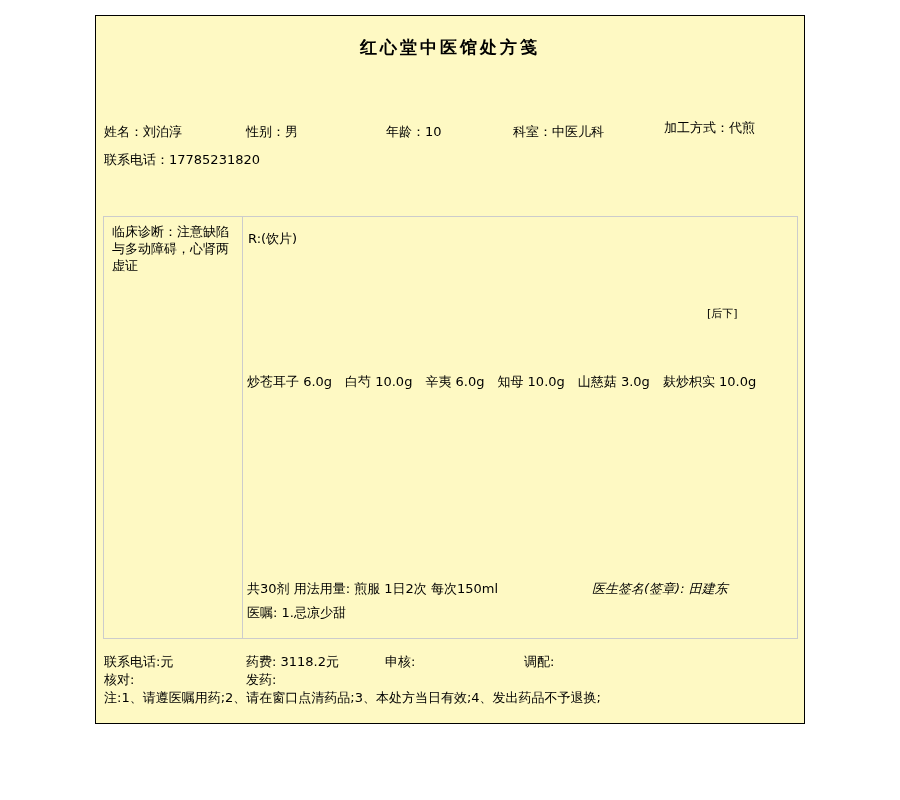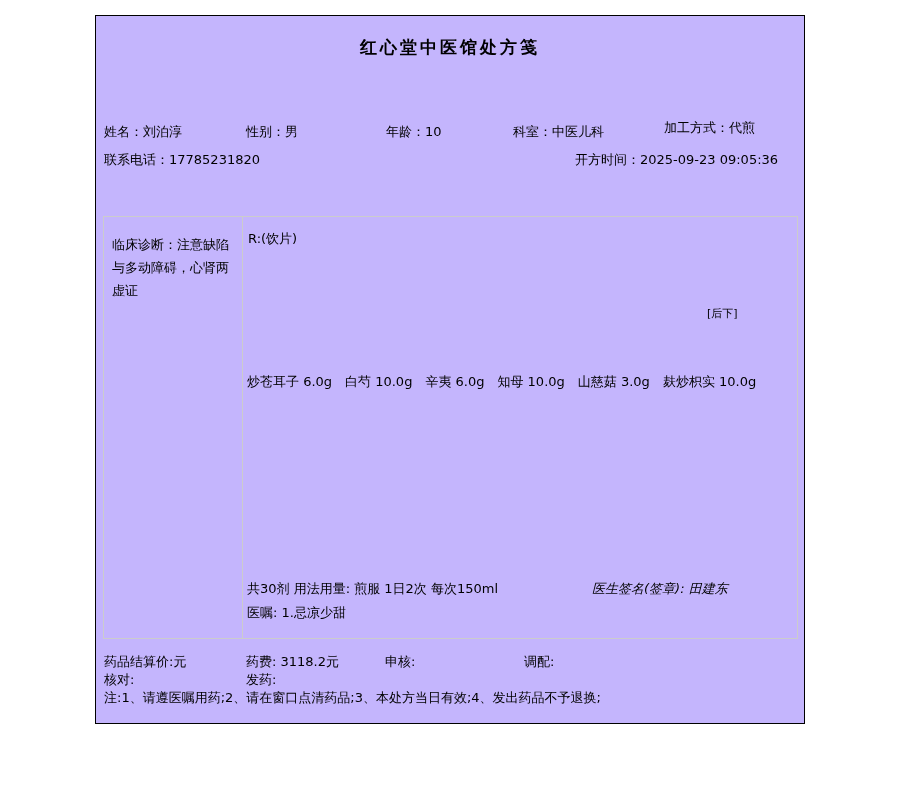--- a/index.html
+++ b/index.html
@@ -3,36 +3,36 @@
 <meta charset="utf-8">
 <style>
   html,body{margin:0;padding:0;}
   body{
     width:900px;height:800px;background:#ffffff;color:#000;
     font-family:"DejaVu Sans","Liberation Sans",sans-serif;
     font-size:13px;position:relative;overflow:hidden;
   }
   .frame{
     position:absolute;left:95px;top:15px;width:710px;height:709px;
-    border:1px solid #000;box-sizing:border-box;background:#c4b5fd;
+    border:1px solid #000;box-sizing:border-box;background:#fef9c3;
   }
   .title{
     position:absolute;top:20px;left:0;right:0;text-align:center;
     font-size:17px;font-weight:bold;letter-spacing:3px;
   }
   .fld{position:absolute;white-space:nowrap;line-height:15px;}
   .rxbox{
     position:absolute;left:7px;top:200px;width:695px;height:423px;
     border:1px solid #ccc;box-sizing:border-box;
   }
   .diagcol{
     position:absolute;left:0;top:0;bottom:0;width:139px;
     border-right:1px solid #ccc;box-sizing:border-box;
   }
-  .diag{margin:16px 5px 0 8px;line-height:23px;width:126px;}
+  .diag{margin:6px 5px 0 8px;line-height:17px;width:126px;}
   .rxarea{position:absolute;left:139px;top:0;right:0;bottom:0;}
   .rxhead{position:absolute;left:5px;top:13px;}
   .hrow{position:absolute;left:4px;white-space:nowrap;}
   .herb{margin-right:13px;}
   .annot{position:absolute;left:456px;top:89px;font-size:11px;margin-left:8px;}
   .usage{position:absolute;left:4px;top:363px;white-space:nowrap;}
   .docsign{position:absolute;left:349px;top:363px;white-space:nowrap;font-style:italic;}
   .advice{position:absolute;left:4px;top:381px;white-space:nowrap;margin-top:6px;}
 </style>
 </head>
@@ -54,23 +54,20 @@
   <div class="fld" style="left:417px;top:108px">
     <span>科室：</span><span>中医儿科</span>
   </div>
   <div class="fld" style="left:568px;top:104px">
     <span>加工方式：</span><span>代煎</span>
   </div>
 
   <div class="fld" style="left:8px;top:136px">
     <span>联系电话：</span><span>17785231820</span>
   </div>
-  <div class="fld" style="left:479px;top:136px">
-    <span>开方时间：</span><span>2025-09-23 09:05:36</span>
-  </div>
 
   <div class="rxbox">
     <div class="diagcol">
       <div class="diag">临床诊断：注意缺陷与多动障碍，心肾两虚证</div>
     </div>
     <div class="rxarea">
       <div class="rxhead">R:(饮片)</div>
 
 
       <div class="annot">[后下]</div>
@@ -83,21 +80,21 @@
 
       <div class="usage">共30剂 用法用量: 煎服 1日2次 每次150ml</div>
       <div class="docsign">
         <span>医生签名(签章): </span><span>田建东</span>
       </div>
       <div class="advice">医嘱: 1.忌凉少甜</div>
     </div>
   </div>
 
   <div class="fld" style="left:8px;top:638px">
-    <span>药品结算价:</span><span>元</span>
+    <span>联系电话:</span><span>元</span>
   </div>
   <div class="fld" style="left:150px;top:638px">
     <span>药费: </span><span>3118.2元</span>
   </div>
   <div class="fld" style="left:289px;top:638px">
     <span>申核:</span>
   </div>
   <div class="fld" style="left:428px;top:638px">
     <span>调配:</span>
   </div>

